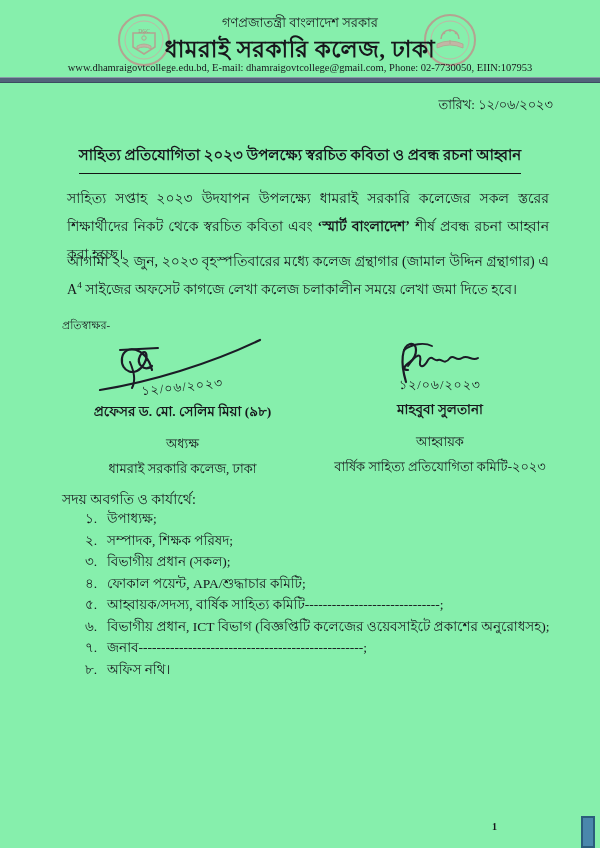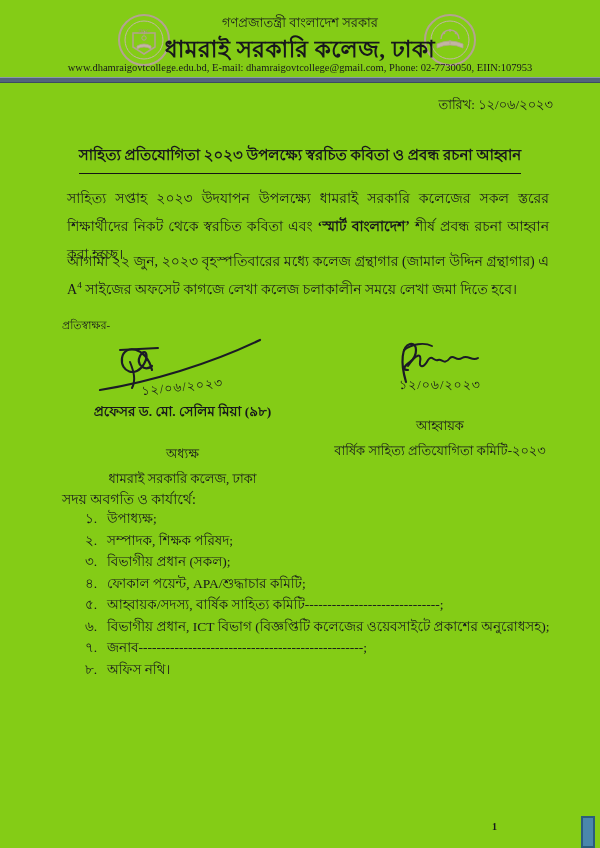--- a/index.html
+++ b/index.html
@@ -1,18 +1,18 @@
 <!DOCTYPE html>
 <html><head>
 <meta charset="utf-8">
 <style>
   html,body{margin:0;padding:0;background:#ffffff;}
   .sheet{
     position:relative;width:600px;height:848px;overflow:hidden;
-    background:#84cc16;
+    background:#86efac;
     font-family:"Liberation Serif","DejaVu Serif",serif;
     color:#17171c;
     border-bottom:1px solid #e3e3e3;
   }
   
   .h-gov{position:absolute;top:13px;left:0;width:600px;text-align:center;font-size:13px;}
   .h-college{position:absolute;top:31px;left:0;width:600px;text-align:center;font-size:23px;font-weight:bold;letter-spacing:.5px;}
   .h-contact{position:absolute;top:62px;left:0;width:600px;text-align:center;font-size:10.5px;}
   .seal{position:absolute;top:13px;width:54px;height:54px;}
   .seal-left{left:117px;}
@@ -30,21 +30,21 @@
   .countersign{position:absolute;top:317px;left:62px;font-size:11px;}
   
   .sig-block{position:absolute;text-align:center;}
   .sig-left{left:60px;top:336px;width:245px;}
   .sig-right{left:320px;top:336px;width:240px;}
   .sig-art{position:absolute;left:0;top:0;width:100%;height:56px;}
   .sig-date{display:block;font-size:12.5px;letter-spacing:1px;}
   .sig-left .sig-date{margin-top:42px;transform:rotate(-6deg);}
   .sig-right .sig-date{margin-top:40px;}
   .sig-name{display:block;font-size:13.5px;font-weight:bold;margin-top:3px;}
-  .sig-role{display:block;font-size:13px;margin-top:20px;}
+  .sig-role{display:block;font-size:13px;margin-top:10px;}
   .sig-org{display:block;font-size:13px;margin-top:4px;}
   
   .notify-heading{position:absolute;top:488px;left:62px;font-size:14px;font-family:Liberation Serif, serif;}
   .notify-list{position:absolute;top:508px;left:85px;width:470px;}
   .notify-row{display:flex;font-size:13.5px;line-height:21.5px;}
   .notify-num{width:22px;flex:0 0 22px;}
   .notify-text{flex:1;}
   
   .file-path{position:absolute;top:848px;left:72px;font-size:13px;color:#3a3a3a;}
   .page-num{position:absolute;top:821px;left:492px;font-size:10px;font-weight:bold;}
@@ -103,20 +103,21 @@
     <span class="sig-org">ধামরাই সরকারি কলেজ, ঢাকা</span>
   </div>
 
   <div class="sig-block sig-right">
     <svg class="sig-art" viewBox="0 0 240 56">
       <path d="M86 46 C80 26 82 10 90 8 C98 6 98 20 90 26 C84 30 82 34 88 34" fill="none" stroke="#1b1b26" stroke-width="2.2" stroke-linecap="round"></path>
       <path d="M88 30 C96 18 102 16 100 26 C99 32 104 32 108 24 C112 18 114 26 118 24 C122 22 124 30 130 22 C134 18 136 26 142 22 C148 18 152 26 158 22" fill="none" stroke="#1b1b26" stroke-width="2" stroke-linecap="round"></path>
       <path d="M84 14 C92 8 104 6 112 10" fill="none" stroke="#1b1b26" stroke-width="1.8" stroke-linecap="round"></path>
     </svg>
     <span class="sig-date">১২/০৬/২০২৩</span>
+    <span class="sig-name">মাহবুবা সুলতানা</span>
     <span class="sig-role">আহ্বায়ক</span>
     <span class="sig-org">বার্ষিক সাহিত্য প্রতিযোগিতা কমিটি-২০২৩</span>
   </div>
 
   <div class="notify-heading">সদয় অবগতি ও কার্যার্থে:</div>
   <div class="notify-list">
     <div class="notify-row">
         <span class="notify-num">১.</span>
         <span class="notify-text">উপাধ্যক্ষ;</span>
       </div>

